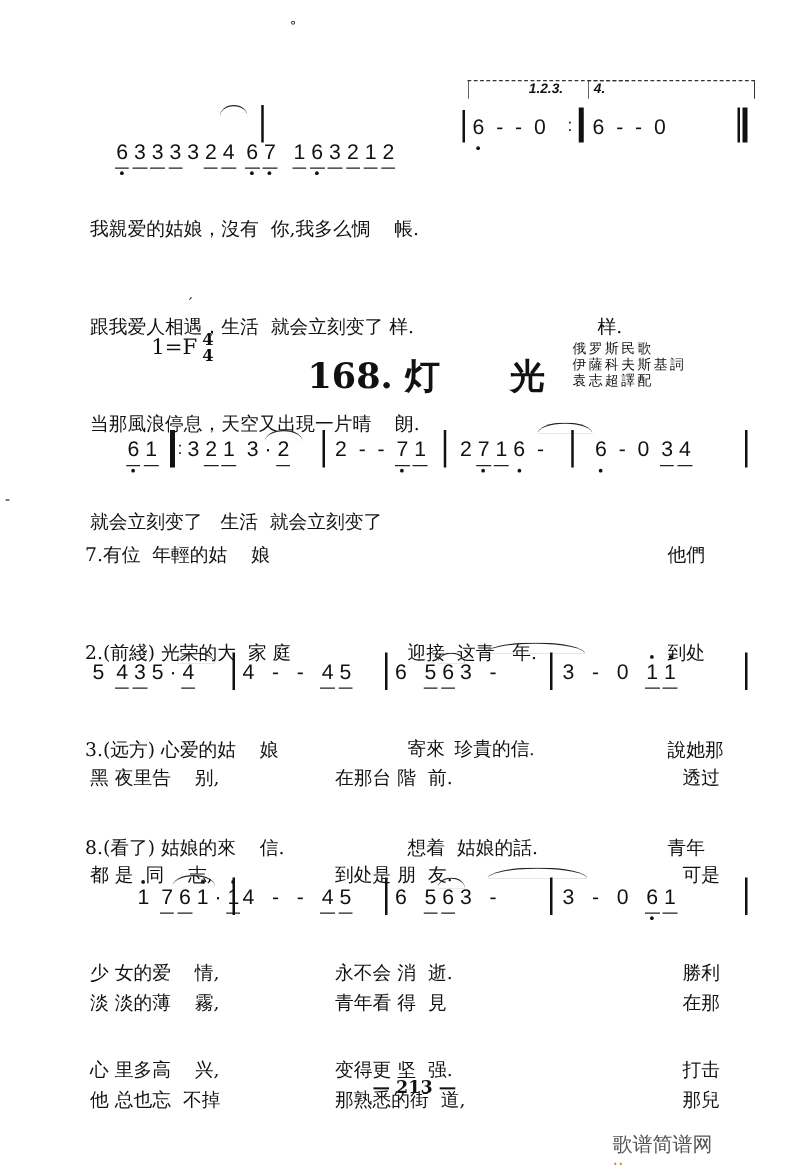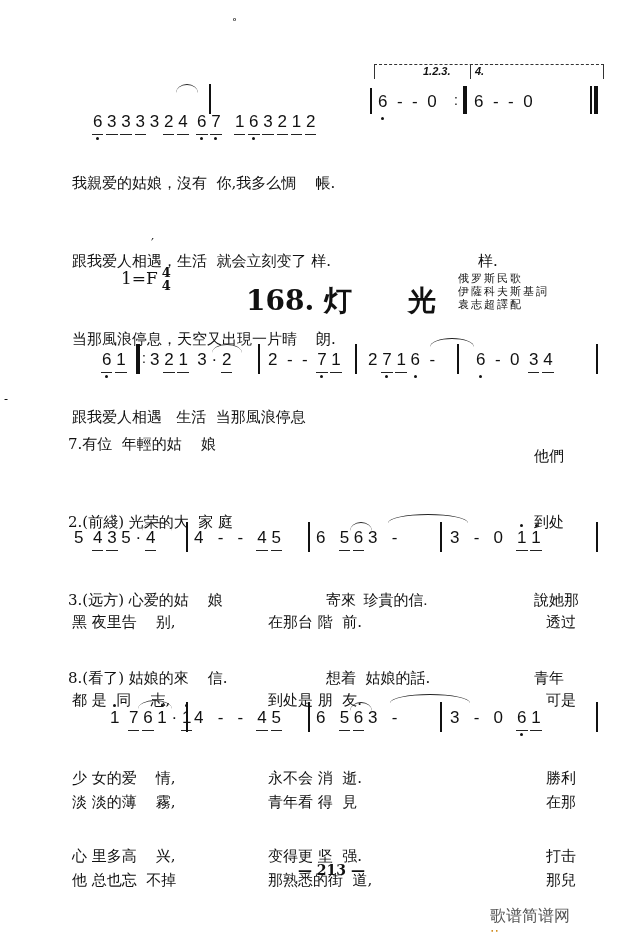--- a/index.html
+++ b/index.html
@@ -50,21 +50,21 @@
   <div class="abs notes" style="left:454px;top:90px;font-size:14px;">:</div>
   <div class="barthick" style="left:463px;top:86px;height:28px;"></div>
   <div class="abs notes" style="left:474px;top:92px;"><span class="n">6</span>  -  -  0</div>
   <div class="bar" style="left:590px;top:86px;height:28px;"></div>
   <div class="barthick" style="left:594px;top:86px;height:28px;"></div>
 
   <div class="abs lyric" style="left:72px;top:118px;">
     <div>我親爱的姑娘，沒有  你,我多么惆    帳.</div>
     <div><span>跟我爱人相遇，生活  就会立刻变了 样.</span><span style="position:absolute;left:406px;">样.</span></div>
     <div>当那風浪停息，天空又出現一片晴    朗.</div>
-    <div>跟我爱人相遇   生活  当那風浪停息</div>
+    <div>就会立刻变了   生活  就会立刻变了</div>
   </div>
 </section>
 
 <header>
   <div class="abs key" style="left:104px;top:266px;margin-left:17px;">
     <span>1=F</span><span class="frac"><span>4</span><br><span>4</span></span>
   </div>
   <div class="abs title" style="left:246px;top:282px;">168. 灯　　光</div>
   <div class="abs credits" style="left:458px;top:272px;">
     <div>俄罗斯民歌</div>
@@ -82,22 +82,22 @@
   <div class="bar" style="left:258px;top:344px;height:30px;"></div>
   <div class="abs notes" style="left:268px;top:350px;"><span class="n">2</span>  -  -  <span class="n u dl">7</span> <span class="n u">1</span></div>
   <div class="bar" style="left:355px;top:344px;height:30px;"></div>
   <div class="abs notes" style="left:368px;top:350px;"><span class="n">2</span> <span class="n u dl">7</span> <span class="n u">1</span> <span class="n dl">6</span>  -</div>
   <div class="slur" style="left:430px;top:338px;width:44px;"></div>
   <div class="bar" style="left:457px;top:344px;height:30px;"></div>
   <div class="abs notes" style="left:476px;top:350px;"><span class="n dl">6</span>  -  0  <span class="n u">3</span> <span class="n u">4</span></div>
   <div class="bar" style="left:596px;top:344px;height:30px;"></div>
 
   <div class="abs lyric" style="left:68px;top:379px;">
-    <div><span>7.有位  年輕的姑    娘</span><span style="position:absolute;left:466px;margin-top:12px;">他們</span></div>
-    <div><span>2.(前綫) 光荣的大  家 庭</span><span style="position:absolute;left:466px;">到处</span></div>
+    <div><span>7.有位  年輕的姑    娘</span><span style="position:absolute;left:466px;">他們</span></div>
+    <div><span>2.(前綫) 光荣的大  家 庭</span><span style="position:absolute;left:258px;">迎接  这青   年.</span><span style="position:absolute;left:466px;">到处</span></div>
     <div><span>3.(远方) 心爱的姑    娘</span><span style="position:absolute;left:258px;font-family:Liberation Serif, serif;">寄來  珍貴的信.</span><span style="position:absolute;left:466px;">說她那</span></div>
     <div><span>8.(看了) 姑娘的來    信.</span><span style="position:absolute;left:258px;">想着  姑娘的話.</span><span style="position:absolute;left:466px;">青年</span></div>
   </div>
 </section>
 
 <section>
   <div class="abs notes" style="left:74px;top:528px;"><span class="n">5</span>  <span class="n u">4</span> <span class="n u">3</span> <span class="n">5</span> · <span class="n u">4</span></div>
   <div class="slur" style="left:142px;top:522px;width:30px;"></div>
   <div class="bar" style="left:186px;top:522px;height:30px;"></div>
   <div class="abs notes" style="left:194px;top:528px;"><span class="n">4</span>   -   -   <span class="n u">4</span> <span class="n u">5</span></div>

